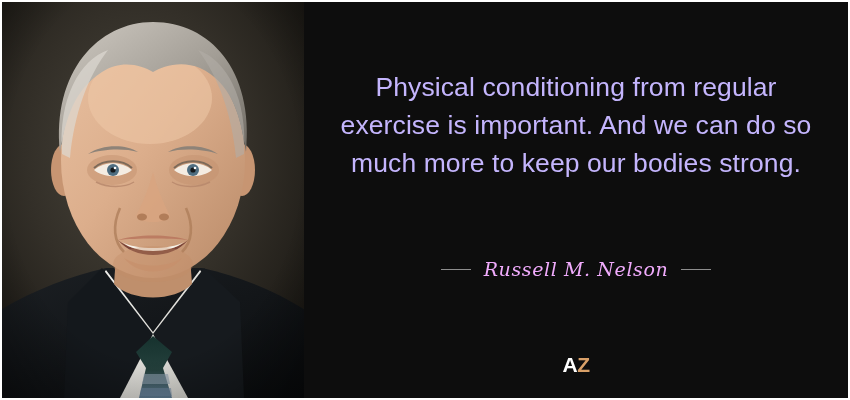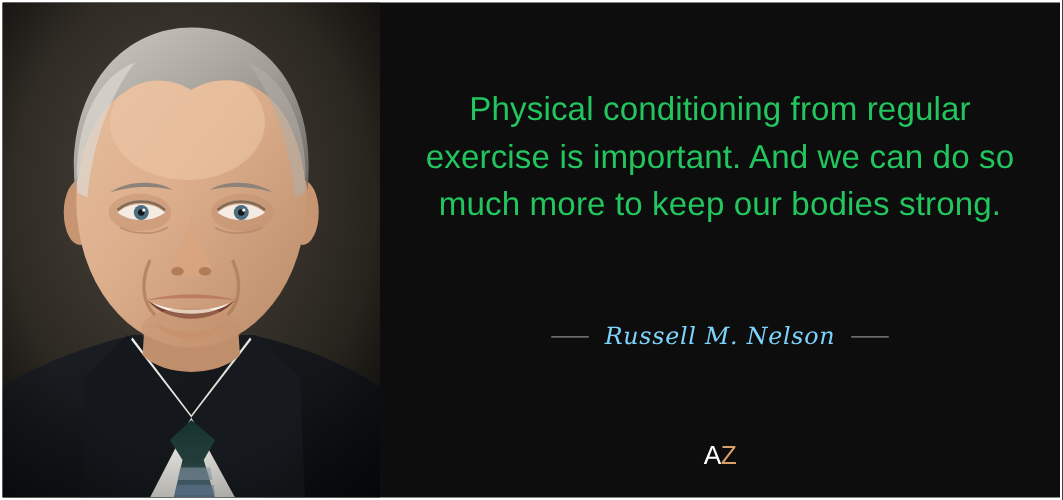--- a/index.html
+++ b/index.html
@@ -48,21 +48,21 @@
     flex-direction: column;
     align-items: center;
   }
 
   .quote-text {
     position: absolute;
     left: 26px;
     right: 26px;
     top: 66px;
     text-align: center;
-    color: #22c55e;
+    color: #c4b5fd;
     font-size: 26.5px;
     line-height: 38px;
     font-weight: 400;
     letter-spacing: 0.1px;
     white-space: pre-line;
   }
 
   .attribution {
     position: absolute;
     left: 0;
@@ -73,42 +73,42 @@
     justify-content: center;
     gap: 13px;
   }
   .attr-dash {
     display: block;
     width: 30px;
     height: 1px;
     background: #8d8d8d;
   }
   .author-name {
-    color: #7dd3fc;
+    color: #f0abfc;
     font-family: "DejaVu Serif", serif;
     font-style: italic;
     font-size: 19px;
     letter-spacing: 0.6px;
     white-space: nowrap;
   }
 
   
   .logo {
     position: absolute;
     left: 0;
     right: 0;
     top: 352px;
     display: flex;
     align-items: center;
     justify-content: center;
     gap: 9px;
   }
   .logo-az {
     font-size: 21px;
-    font-weight: 400;
+    font-weight: 700;
     letter-spacing: -0.5px;
     line-height: 1;
   }
   .logo-a { color: #ffffff; }
   .logo-z { color: #d9a068; }
 
   .logo-quotes {
     display: flex;
     align-items: center;
     color: #ffffff;

